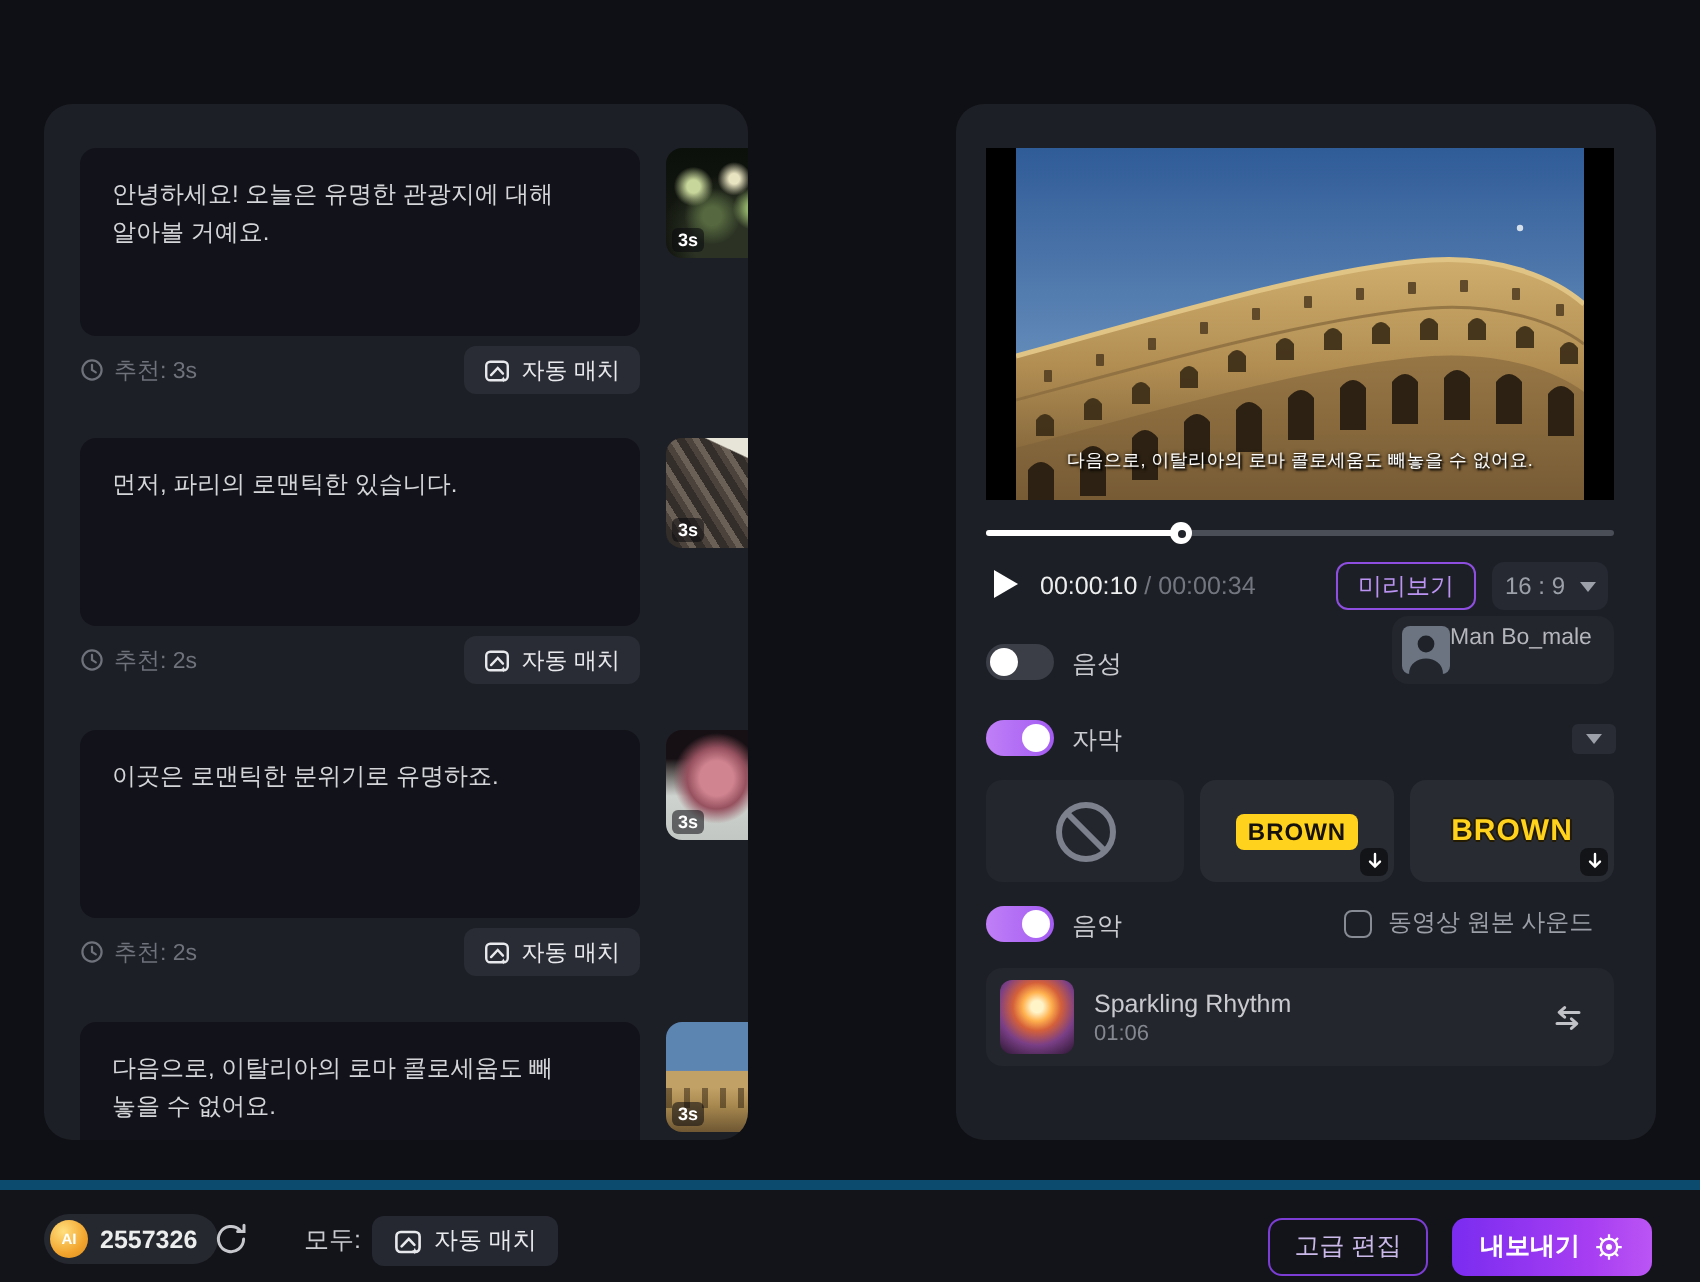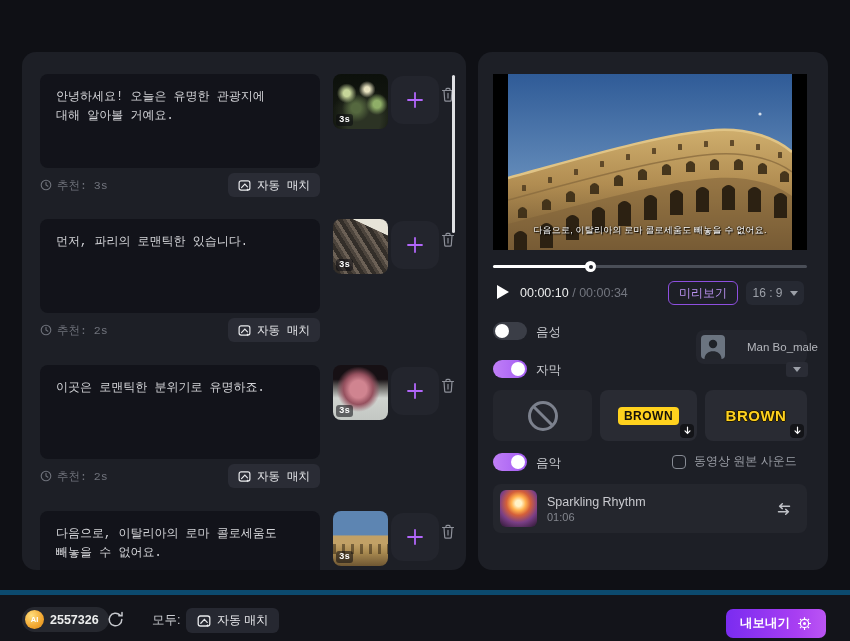--- a/index.html
+++ b/index.html
@@ -7,21 +7,21 @@
   body { font-family:"Liberation Sans","DejaVu Sans",sans-serif; }
   .app { position:relative; width:850px; height:641px; background:#0f1015; overflow:hidden; }
 
   
   .titlebar { position:absolute; left:0; top:0; width:850px; height:32px; background:#17181d; border-bottom:1px solid #0a0a0d; }
   .titlebar .title { position:absolute; left:14px; top:9px; font-size:13px; color:#c3c5c9; letter-spacing:.3px; }
   .close-btn { position:absolute; right:10px; top:8px; width:18px; height:18px; display:flex; align-items:center; justify-content:center; cursor:pointer; }
 
   
   .panel { position:absolute; background:#1d1f26; border-radius:14px; }
-  .left-panel  { left:22px;  top:52px; width:444px; height:518px; overflow:hidden;font-family:Liberation Mono, monospace; }
+  .left-panel  { left:22px;  top:52px; width:352px; height:518px; overflow:hidden; }
   .right-panel { left:478px; top:52px; width:350px; height:518px; overflow:hidden; }
 
   
   .card-text { position:absolute; left:18px; width:280px; height:94px; background:#12131a; border-radius:8px;
                padding:14px 38px 12px 16px; font-size:12px; line-height:1.6; color:#d4d5d9; }
   .trash { position:absolute; right:10px; top:12px; width:16px; height:17px; cursor:pointer; }
   .meta-row { position:absolute; left:18px; width:280px; height:26px; display:flex; justify-content:space-between; align-items:center; }
   .recommend { display:flex; align-items:center; gap:5px; font-size:11.5px; color:#6f727b; }
   .auto-match-btn { display:flex; align-items:center; gap:6px; height:24px; padding:0 10px; background:#2a2c35;
                     border-radius:6px; font-size:11.5px; color:#e8e9ec; cursor:pointer; }
@@ -73,22 +73,22 @@
   .ratio-btn { position:absolute; left:268px; top:1px; width:58px; height:24px; background:#262932; border-radius:6px;
                color:#9ca0a8; font-size:12px; display:flex; align-items:center; justify-content:center; gap:7px; cursor:pointer; }
 
   
   .toggle { position:absolute; left:15px; width:34px; height:18px; border-radius:9px; cursor:pointer; }
   .toggle .knob { position:absolute; top:2px; width:14px; height:14px; border-radius:50%; background:#fff; }
   .toggle.off { background:#3b3e47; } .toggle.off .knob { left:2px; }
   .toggle.on  { background:linear-gradient(90deg,#c07ff7,#a35bf2); } .toggle.on .knob { left:18px; }
   .row-label { position:absolute; left:58px; font-size:12.5px; color:#c9cbd0; }
 
-  .speaker-chip { position:absolute; left:218px; top:278px; width:111px; height:34px; background:#24262e; border-radius:8px;
-                  display:flex; align-items:center; gap:22px; padding:5px; cursor:pointer; }
+  .speaker-chip { position:absolute; left:218px; top:256px; width:111px; height:34px; background:#24262e; border-radius:8px;
+                  display:flex; align-items:flex-start; gap:0; padding:5px; cursor:pointer; }
   .avatar { width:24px; height:24px; border-radius:4px; overflow:hidden; flex:none; }
   .speaker-name { font-size:11.5px; color:#b4b6bc; white-space:nowrap; }
 
   .subtitle-dropdown { position:absolute; left:308px; top:310px; width:22px; height:15px; background:#2a2c35; border-radius:3px;
                        display:flex; align-items:center; justify-content:center; cursor:pointer; }
   .caret { width:0; height:0; border-left:4px solid transparent; border-right:4px solid transparent; border-top:5px solid #9ca0a8; }
 
   .style-tile { position:absolute; top:338px; height:51px; border-radius:8px; display:flex; align-items:center; justify-content:center; cursor:pointer; }
   .tile-none  { left:15px;  width:99px;  background:#24262d; }
   .tile-brown1{ left:122px; width:97px;  background:#292b33; }
@@ -430,20 +430,21 @@
     </span>
     <span class="all-label">모두:</span>
     <span class="footer-automatch">
       <svg width="14" height="14" viewBox="0 0 14 14" fill="none" stroke="#e8e9ec" stroke-width="1.3" stroke-linecap="round">
           <rect x="1.2" y="2" width="11.6" height="10" rx="2.2"></rect>
           <path d="M3.8 9.2 7.4 5.4 10.2 8.4"></path>
           <path d="M10.4 9.9l.5 1.1 1.1.5-1.1.5-.5 1.1-.5-1.1-1.1-.5 1.1-.5z" fill="#e8e9ec" stroke="none"></path>
         </svg>
       <span>자동 매치</span>
     </span>
+    <div class="adv-btn">고급 편집</div>
     <div class="export-btn">
       <span>내보내기</span>
       <svg width="15" height="15" viewBox="0 0 16 16" fill="none" stroke="#fff" stroke-width="1.3">
           <circle cx="8" cy="8" r="4.4"></circle>
           <circle cx="8" cy="8" r="1.6" fill="#fff" stroke="none"></circle>
           <g stroke-width="1.2">
             <path d="M8 1.2v2M8 12.8v2M1.2 8h2M12.8 8h2M3.2 3.2l1.4 1.4M11.4 11.4l1.4 1.4M12.8 3.2l-1.4 1.4M4.6 11.4l-1.4 1.4"></path>
           </g>
         </svg>
     </div>

